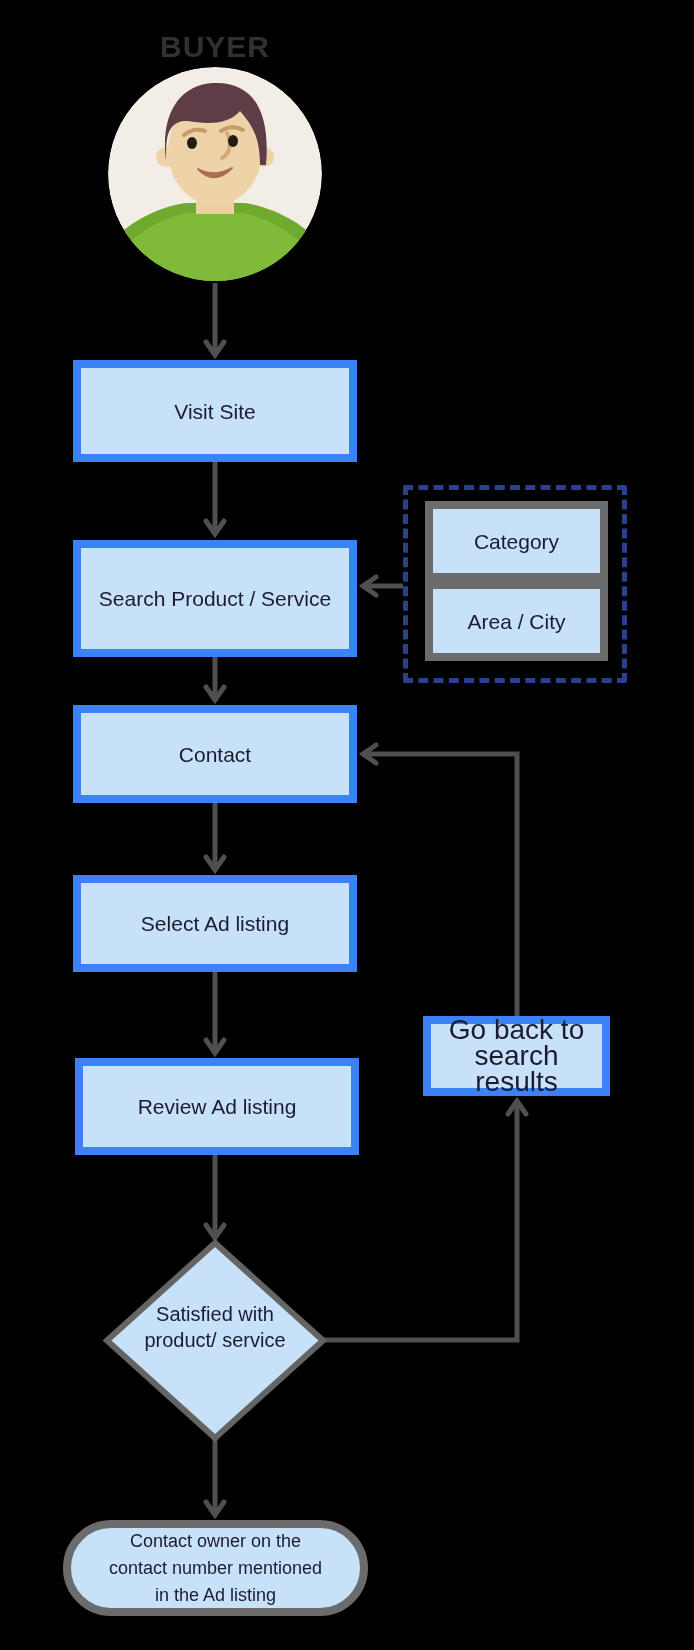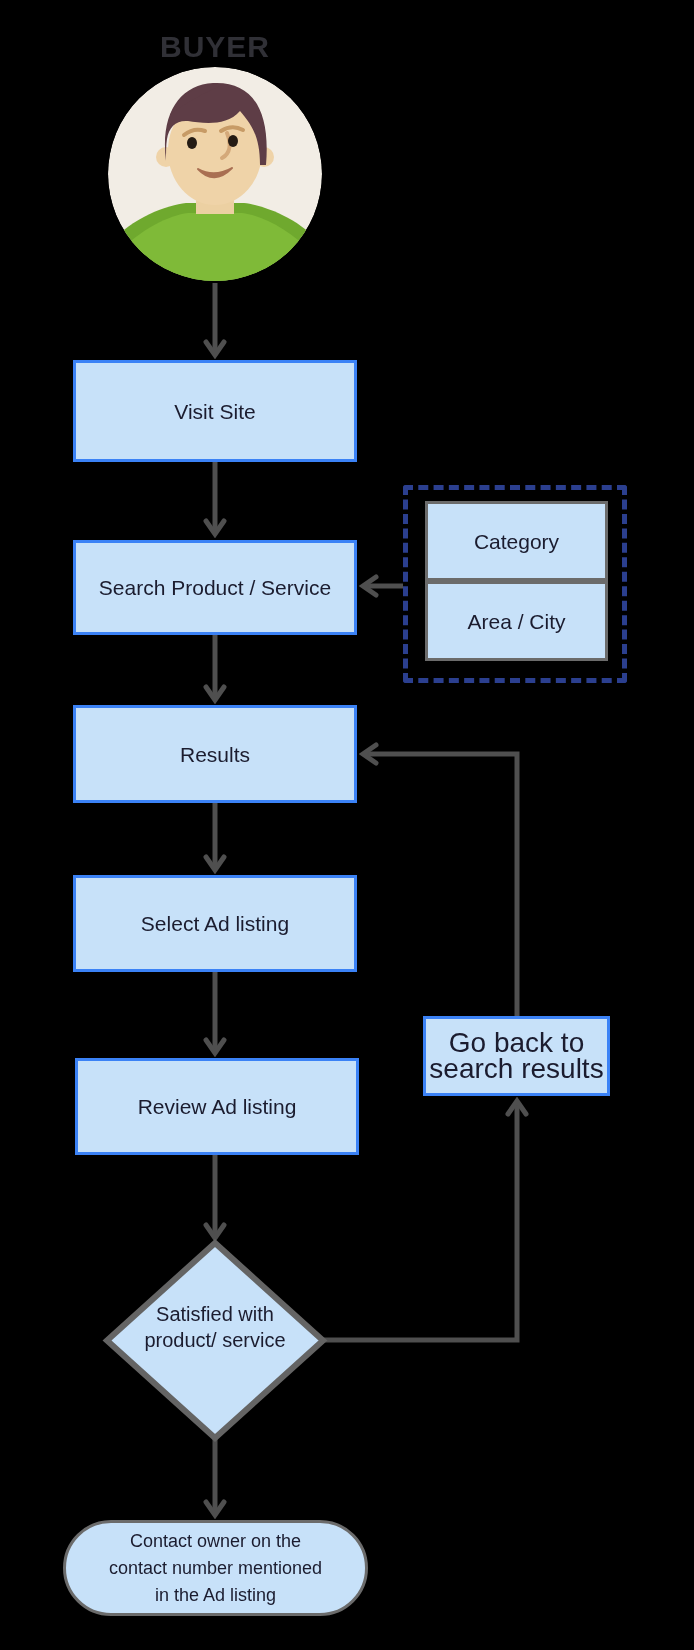--- a/index.html
+++ b/index.html
@@ -7,21 +7,21 @@
     position:relative;width:694px;height:1650px;background:#000;overflow:hidden;
     font-family:"Liberation Sans",sans-serif;
   }
   .title{
     position:absolute;left:65px;top:30px;width:300px;text-align:center;
     font-size:30px;font-weight:bold;color:#303036;letter-spacing:1px;
   }
   .avatar{position:absolute;left:108px;top:67px;width:214px;height:214px;}
   .connectors{position:absolute;left:0;top:0;width:694px;height:1650px;}
   .node{
-    position:absolute;box-sizing:border-box;background:#c7e1f9;border:3px solid #3b82f6;
+    position:absolute;box-sizing:border-box;background:#c7e1f9;border:8px solid #3b82f6;
     display:flex;flex-direction:column;align-items:center;justify-content:center;
     text-align:center;color:#1b1c2f;font-size:21px;line-height:27px;
   }
   .group{
     position:absolute;box-sizing:border-box;border:5px dashed #2b3f8f;border-radius:3px;
   }
   .stadium{border-radius:48px;}
   .free-label{
     position:absolute;text-align:center;color:#1b1c2f;font-size:20px;line-height:26px;
   }
@@ -79,36 +79,36 @@
       <path d="M517,1016 L517,754 L363,754" marker-end="url(#arw)"></path>
       <path d="M215,1438 L215,1515" marker-end="url(#arw)"></path>
     </g>
     <polygon points="215,1243 323,1340.5 215,1438 107,1340.5" fill="#c7e1f9" stroke="#646464" stroke-width="6" stroke-linejoin="miter"></polygon>
   </svg>
 
   <div class="node" style="left:73px;top:360px;width:284px;height:102px;">
     <span>Visit Site</span>
   </div>
 
-  <div class="node" style="left:73px;top:540px;width:284px;height:95px;">
+  <div class="node" style="left:73px;top:540px;width:284px;height:117px;">
     <span>Search Product / Service</span>
   </div>
 
   <div class="group" style="left:403px;top:485px;width:224px;height:198px;"></div>
 
   <div class="node" style="left:425px;top:501px;width:183px;height:80px;border-color:#6b6b6b;">
     <span>Category</span>
   </div>
 
   <div class="node" style="left:425px;top:581px;width:183px;height:80px;border-color:#6b6b6b;">
     <span>Area / City</span>
   </div>
 
   <div class="node" style="left:73px;top:705px;width:284px;height:98px;">
-    <span>Results</span>
+    <span>Contact</span>
   </div>
 
   <div class="node" style="left:73px;top:875px;width:284px;height:97px;">
     <span>Select Ad listing</span>
   </div>
 
   <div class="node" style="left:75px;top:1058px;width:284px;height:97px;">
     <span>Review Ad listing</span>
   </div>
 

